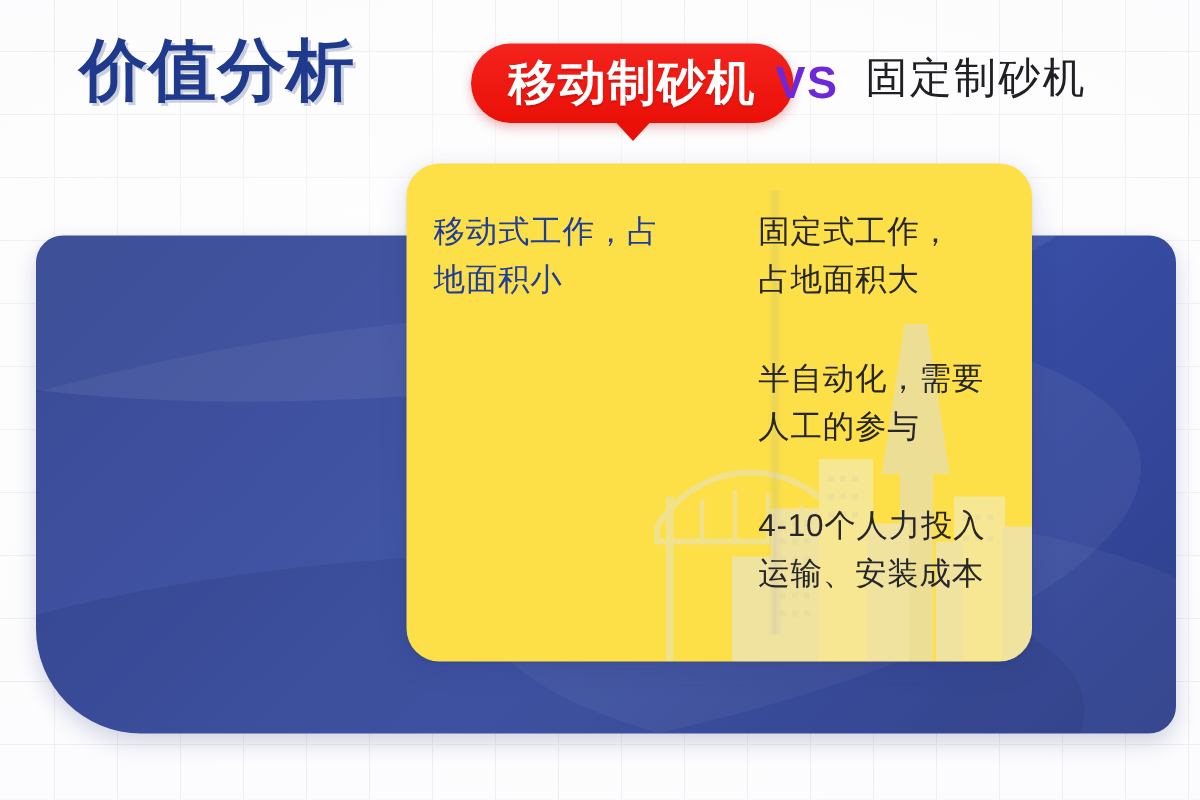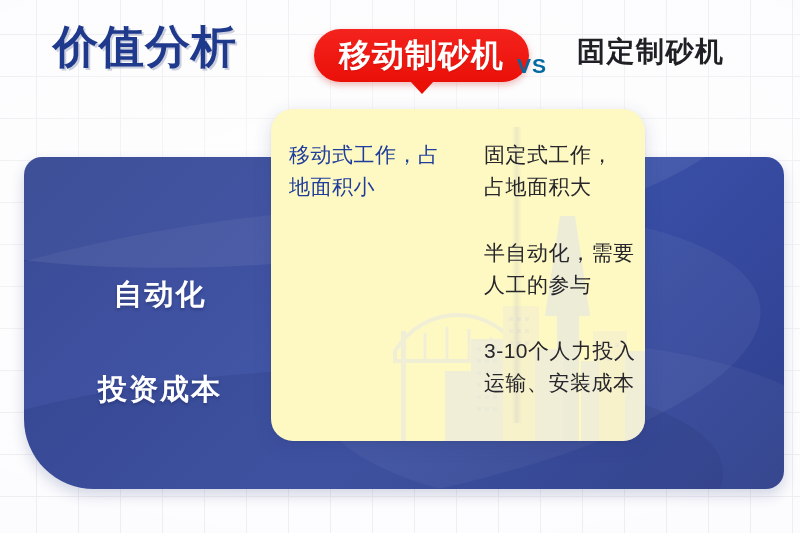--- a/index.html
+++ b/index.html
@@ -81,33 +81,33 @@
     bottom: -12px;
     margin-left: -12px;
     width: 0; height: 0;
     border-left: 12px solid transparent;
     border-right: 12px solid transparent;
     border-top: 13px solid #ea1008;
   }
   .vs-label {
     position: absolute;
     left: 497px;
-    top: 55px;
-    font-size: 21px;
+    top: 41px;
+    font-size: 30px;
     font-weight: 700;
-    color: #0369a1;
+    color: #6d28d9;
     letter-spacing: 1px;
     line-height: 1;
   }
   .right-title {
     position: absolute;
     left: 557px;
     top: 38px;
     font-size: 28px;
-    font-weight: 700;
+    font-weight: 400;
     color: #1f1f24;
     letter-spacing: 1.5px;
     line-height: 1;
     white-space: nowrap;
   }
 
   
   .blue-panel {
     position: absolute;
     left: 24px;
@@ -165,23 +165,23 @@
   }
   .row-label.r0 { top: 190px; }
   .row-label.r1 { top: 280px; }
   .row-label.r2 { top: 375px; }
 
   
   .white-card {
     position: absolute;
     left: 271px;
     top: 109px;
-    width: 374px;
+    width: 417px;
     height: 332px;
-    background: #fef9c3;
+    background: #fde047;
     border-radius: 22px;
     box-shadow: 0 5px 18px rgba(40,50,110,0.16), 0 1px 3px rgba(0,0,0,0.06);
     overflow: hidden;
   }
   .skyline {
     position: absolute;
     right: 0;
     bottom: 0;
     width: 260px;
     height: 230px;
@@ -247,22 +247,20 @@
     <div class="right-title">固定制砂机</div>
   </div>
 
   <div class="blue-panel">
     <div class="wave wave-a"></div>
     <div class="wave wave-b"></div>
     <div class="wave wave-c"></div>
     <div class="wave wave-d"></div>
   </div>
 
-  <div class="row-label r1">自动化</div>
-  <div class="row-label r2">投资成本</div>
 
   <div class="white-card">
 
     <svg class="skyline" viewBox="0 0 260 230">
       <g fill="#dfe3f2" opacity="0.75">
         <path d="M10 140 C40 92, 105 92, 135 140 L135 150 L10 150 Z" fill="none" stroke="#dfe3f2" stroke-width="4"></path>
         <rect x="16" y="120" width="5" height="110"></rect>
         <rect x="126" y="120" width="5" height="110"></rect>
         <path d="M18 134 L18 150 M40 122 L40 150 M62 116 L62 150 M84 118 L84 150 M106 126 L106 150" stroke="#dfe3f2" stroke-width="3" fill="none"></path>
       </g>
@@ -323,21 +321,21 @@
       <div class="col col-left">
         <div class="cell c0">移动式工作，占
 地面积小</div>
       </div>
 
       <div class="col col-right">
         <div class="cell c0">固定式工作，
 占地面积大</div>
         <div class="cell c1">半自动化，需要
 人工的参与</div>
-        <div class="cell c2">3-10个人力投入
+        <div class="cell c2">4-10个人力投入
 运输、安装成本</div>
       </div>
     </div>
 
     <div class="col-divider"></div>
   </div>
 
 </div>
 
 </body></html>

